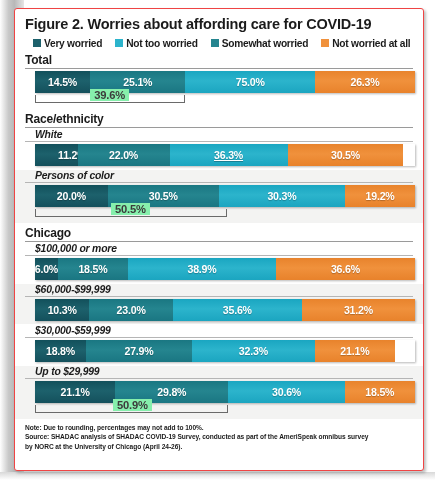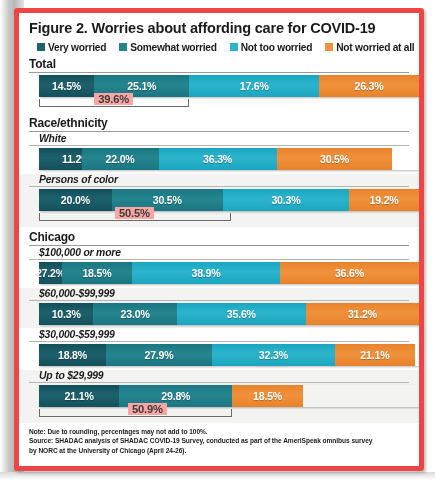--- a/index.html
+++ b/index.html
@@ -42,21 +42,21 @@
   }
 
   
   #card {
     position: absolute;
     left: 14px;
     top: 8px;
     width: 410px;
     height: 463px;
     background: #ffffff;
-    border: 5px solid #ef4444;
+    border: 1px solid #ef4444;
     border-radius: 3px;
     box-sizing: border-box;
     box-shadow: 2px 2px 3px rgba(0,0,0,0.25);
     padding: 0;
     overflow: hidden;
   }
 
   .title {
     font-size: 14.5px;
     font-weight: bold;
@@ -171,21 +171,21 @@
     border-right: 1px solid #6a6a6a;
     border-bottom: 1px solid #6a6a6a;
     box-sizing: border-box;
   }
   .bracket-label {
     position: absolute;
     top: -4px;
     font-size: 11.2px;
     font-weight: bold;
     color: #3b3b3b;
-    background: #fca5a5;
+    background: #86efac;
     padding: 0 4px;
     letter-spacing: -0.2px;
   }
 
   
   .footer {
     margin: 4px 10px 0 10px;
     font-size: 6.6px;
     color: #1b1b1b;
     line-height: 1.42;
@@ -206,60 +206,60 @@
 <div id="card">
 
   <div class="title">Figure 2. Worries about affording care for COVID-19</div>
 
   <div class="legend" id="legend">
       <div class="legend-item">
         <span class="legend-swatch" style="background: rgb(29, 97, 108);"></span>
         <span class="legend-label">Very worried</span>
       </div>
       <div class="legend-item">
+        <span class="legend-swatch" style="background: rgb(44, 180, 204);"></span>
+        <span class="legend-label">Not too worried</span>
+      </div>
+      <div class="legend-item">
         <span class="legend-swatch" style="background: rgb(37, 133, 143);"></span>
         <span class="legend-label">Somewhat worried</span>
-      </div>
-      <div class="legend-item">
-        <span class="legend-swatch" style="background: rgb(44, 180, 204);"></span>
-        <span class="legend-label">Not too worried</span>
       </div>
       <div class="legend-item">
         <span class="legend-swatch" style="background: rgb(240, 145, 60);"></span>
         <span class="legend-label">Not worried at all</span>
       </div>
     </div>
 
   <div class="chart-body" id="chart-body">
       <div>
         <div class="group-header">Total</div>
         <div class="group-rule"></div>
         <div class="row">
           <div class="bar">
             <div class="seg s0" style="width: 55.1px;">14.5%</div>
             <div class="seg s1" style="width: 95.38px;">25.1%</div>
-            <div class="seg s2" style="width: 129.58px;">17.6%</div>
+            <div class="seg s2" style="width: 129.58px;">75.0%</div>
             <div class="seg s3" style="width: 99.94px;">26.3%</div>
           </div>
           <div class="bracket-wrap">
             <div class="bracket" style="width: 150.48px;"></div>
             <div class="bracket-label" style="left: 55.24px;">39.6%</div>
           </div>
         </div>
       </div>
       <div>
         <div class="group-header">Race/ethnicity</div>
         <div class="group-rule"></div>
         <div class="row">
           <div class="row-label">White</div>
           <div class="row-rule"></div>
           <div class="bar">
             <div class="seg s0" style="width: 42.56px; padding-left: 32px;">11.2%</div>
-            <div class="seg s1" style="width: 77px;">22.0%</div>
-            <div class="seg s2" style="width: 118px;">36.3%</div>
+            <div class="seg s1" style="width: 92px;">22.0%</div>
+            <div class="seg s2" style="width: 118px; text-decoration: underline;">36.3%</div>
             <div class="seg s3" style="width: 115.9px;">30.5%</div>
           </div>
           <div style="height: 3px;"></div>
         </div>
         <div class="row shaded">
           <div class="row-label">Persons of color</div>
           <div class="row-rule"></div>
           <div class="bar">
             <div class="seg s0" style="width: 76px;">20.0%</div>
             <div class="seg s1" style="width: 115.9px;">30.5%</div>
@@ -272,21 +272,21 @@
           </div>
         </div>
       </div>
       <div>
         <div class="group-header">Chicago</div>
         <div class="group-rule"></div>
         <div class="row">
           <div class="row-label">$100,000 or more</div>
           <div class="row-rule"></div>
           <div class="bar">
-            <div class="seg s0" style="width: 22.8px;">27.2%</div>
+            <div class="seg s0" style="width: 22.8px;">6.0%</div>
             <div class="seg s1" style="width: 70.3px;">18.5%</div>
             <div class="seg s2" style="width: 147.82px;">38.9%</div>
             <div class="seg s3" style="width: 139.08px;">36.6%</div>
           </div>
           <div style="height: 3px;"></div>
         </div>
         <div class="row shaded">
           <div class="row-label">$60,000-$99,999</div>
           <div class="row-rule"></div>
           <div class="bar">
@@ -294,38 +294,39 @@
             <div class="seg s1" style="width: 87.4px;">23.0%</div>
             <div class="seg s2" style="width: 135.28px;">35.6%</div>
             <div class="seg s3" style="width: 118.56px;">31.2%</div>
           </div>
           <div style="height: 3px;"></div>
         </div>
         <div class="row">
           <div class="row-label">$30,000-$59,999</div>
           <div class="row-rule"></div>
           <div class="bar">
-            <div class="seg s0" style="width: 67px;">18.8%</div>
+            <div class="seg s0" style="width: 51px;">18.8%</div>
             <div class="seg s1" style="width: 106.02px;">27.9%</div>
             <div class="seg s2" style="width: 122.74px;">32.3%</div>
             <div class="seg s3" style="width: 80.18px;">21.1%</div>
           </div>
           <div style="height: 3px;"></div>
         </div>
         <div class="row shaded">
           <div class="row-label">Up to $29,999</div>
           <div class="row-rule"></div>
           <div class="bar">
             <div class="seg s0" style="width: 80.18px;">21.1%</div>
             <div class="seg s1" style="width: 113.24px;">29.8%</div>
+            <div class="seg s2" style="width: 116.28px;">30.6%</div>
             <div class="seg s3" style="width: 70.3px;">18.5%</div>
           </div>
           <div class="bracket-wrap">
             <div class="bracket" style="width: 193.42px;"></div>
-            <div class="bracket-label" style="left: 89px;">50.9%</div>
+            <div class="bracket-label" style="left: 78px;">50.9%</div>
           </div>
         </div>
       </div>
     </div>
 
   <div class="footer">
     <div>Note: Due to rounding, percentages may not add to 100%.</div>
     <div>Source: SHADAC analysis of SHADAC COVID-19 Survey, conducted as part of the AmeriSpeak omnibus survey</div>
     <div>by NORC at the University of Chicago (April 24-26).</div>
   </div>

